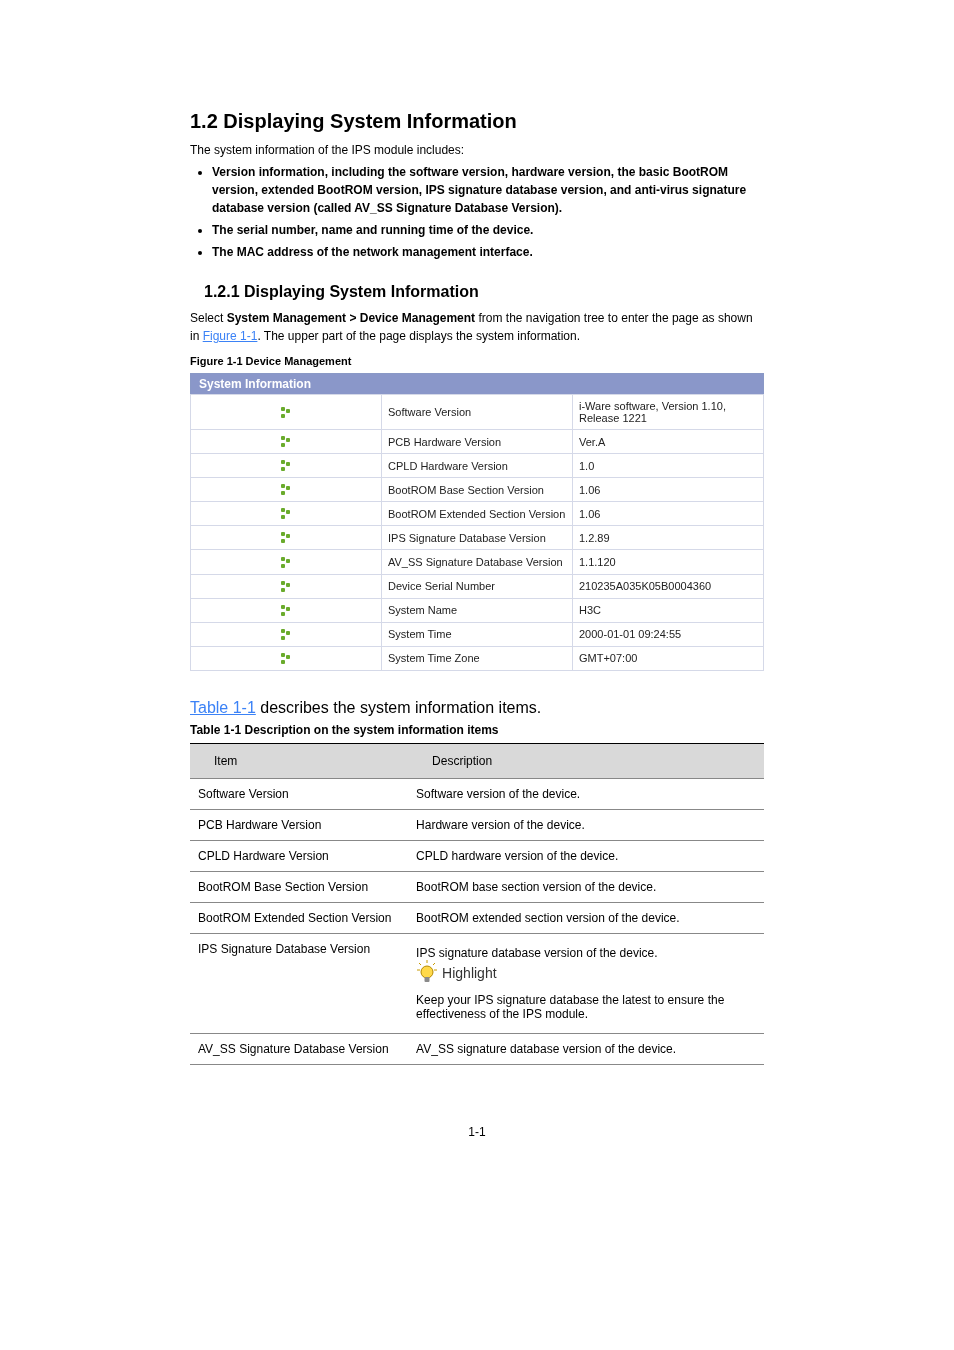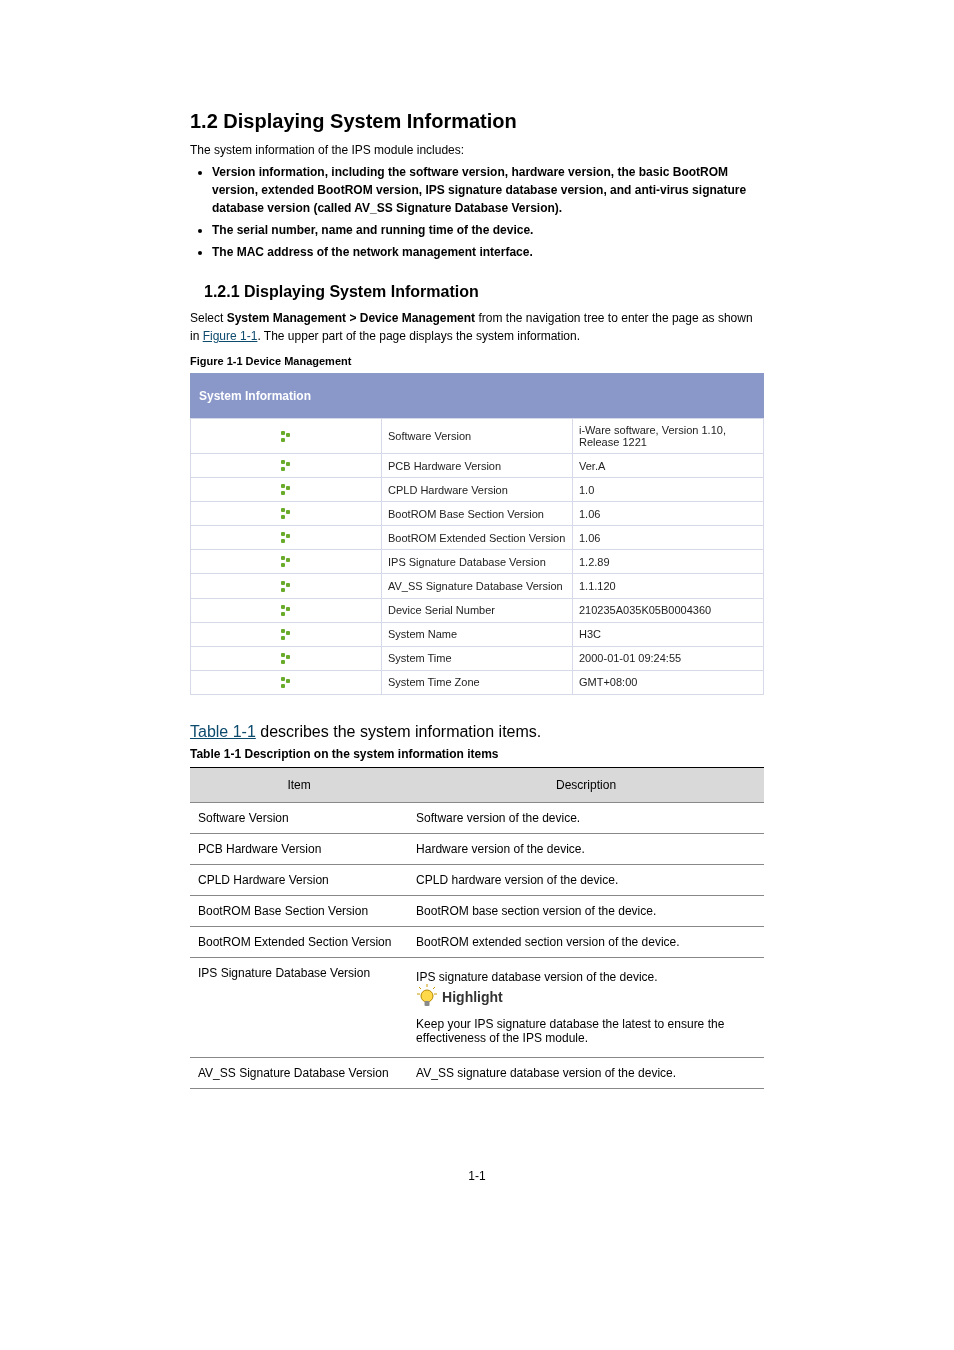--- a/index.html
+++ b/index.html
@@ -15,37 +15,37 @@
     width: 764px;
     margin: 0 auto;
     padding: 110px 95px 60px 95px;
   }
   .section-num { font-size: 20px; font-weight: bold; margin: 0 0 8px 0; }
   .intro { font-size: 12px; margin-bottom: 22px; line-height: 1.5; }
   .intro ul { margin: 4px 0 0 0; padding-left: 22px; }
   .intro li { margin: 4px 0; font-weight: bold; }
   .sub-h { font-size: 16px; font-weight: bold; margin: 10px 0 8px 14px; }
   .nav-para { font-size: 12px; line-height: 1.5; margin-bottom: 10px; }
-  .link-text { color: #0c4a6e; text-decoration: underline; }
+  .link-text { color: #3b82f6; text-decoration: underline; }
   .fig-caption { font-size: 11px; margin: 8px 0 6px 0; }
 
   
   .sysinfo-panel {
     width: 100%;
     border: 1px solid #8a99c6;
     border-collapse: collapse;
     table-layout: fixed;
     margin-bottom: 28px;
   }
   .sysinfo-header {
     background: #8a97c9;
     color: #fff;
     font-size: 12px;
     font-weight: bold;
-    padding: 15px 8px;
+    padding: 3px 8px;
     text-align: left;
   }
   .sysinfo-row td {
     border: 1px solid #d5d9e8;
     padding: 5px 6px;
     font-size: 11px;
     color: #222;
     vertical-align: middle;
   }
   .icon-cell { width: 36px; text-align: center; }
@@ -61,37 +61,37 @@
   .desc-intro { font-size: 16px; margin: 18px 0 6px 0; }
   .desc-caption { font-size: 12px; margin: 6px 0 6px 0; }
   .desc-table {
     width: 100%;
     border-collapse: collapse;
     font-size: 12px;
   }
   .desc-table th {
     background: #d9d9d9;
     font-weight: normal;
-    text-align: center;
-    padding: 10px 6px;
+    text-align: left;
+    padding: 10px 24px;
     border-top: 1px solid #000;
     border-bottom: 1px solid #888;
   }
   .desc-table td {
     padding: 8px 8px;
     border-bottom: 1px solid #888;
     vertical-align: top;
   }
   .col-item { width: 38%; }
   .col-desc { width: 62%; }
   .highlight-box { padding: 4px 0; }
-  .highlight-title { display: inline-flex; align-items: center; font-weight: bold; margin-bottom: 6px; font-size: 14px; color:#333; }
+  .highlight-title { display: inline-flex; align-items: center; font-weight: normal; margin-bottom: 6px; font-size: 14px; color:#333; }
   .bulb { margin-right: 4px; }
 
-  .page-num { text-align: center; font-size: 12px; margin-top: 80px; }
+  .page-num { text-align: center; font-size: 12px; margin-top: 60px; }
 </style>
 </head>
 <body>
 
 <div class="page">
 
   <h2 class="section-num">1.2  Displaying System Information</h2>
 
   <div class="intro">
     <div>The system information of the IPS module includes:</div>
@@ -209,21 +209,21 @@
           <td class="label-cell">System Time</td>
           <td class="value-cell">2000-01-01 09:24:55</td>
         </tr>
         <tr class="sysinfo-row">
           <td class="icon-cell"><span class="green-bullet"><svg width="10" height="12" viewBox="0 0 10 12">
                 <rect x="0" y="0" width="4" height="4" rx="1" fill="#6aab2c"></rect>
                 <rect x="5" y="2" width="4" height="4" rx="1" fill="#6aab2c"></rect>
                 <rect x="0" y="7" width="4" height="4" rx="1" fill="#6aab2c"></rect>
               </svg></span></td>
           <td class="label-cell">System Time Zone</td>
-          <td class="value-cell">GMT+08:00</td>
+          <td class="value-cell">GMT+07:00</td>
         </tr>
       </tbody>
   </table>
 
   <div class="desc-intro">
     <span class="link-text">Table 1-1</span><span> describes the system information items.</span>
   </div>
 
   <div class="desc-caption">
     <strong>Table 1-1 Description on the system information items</strong>

